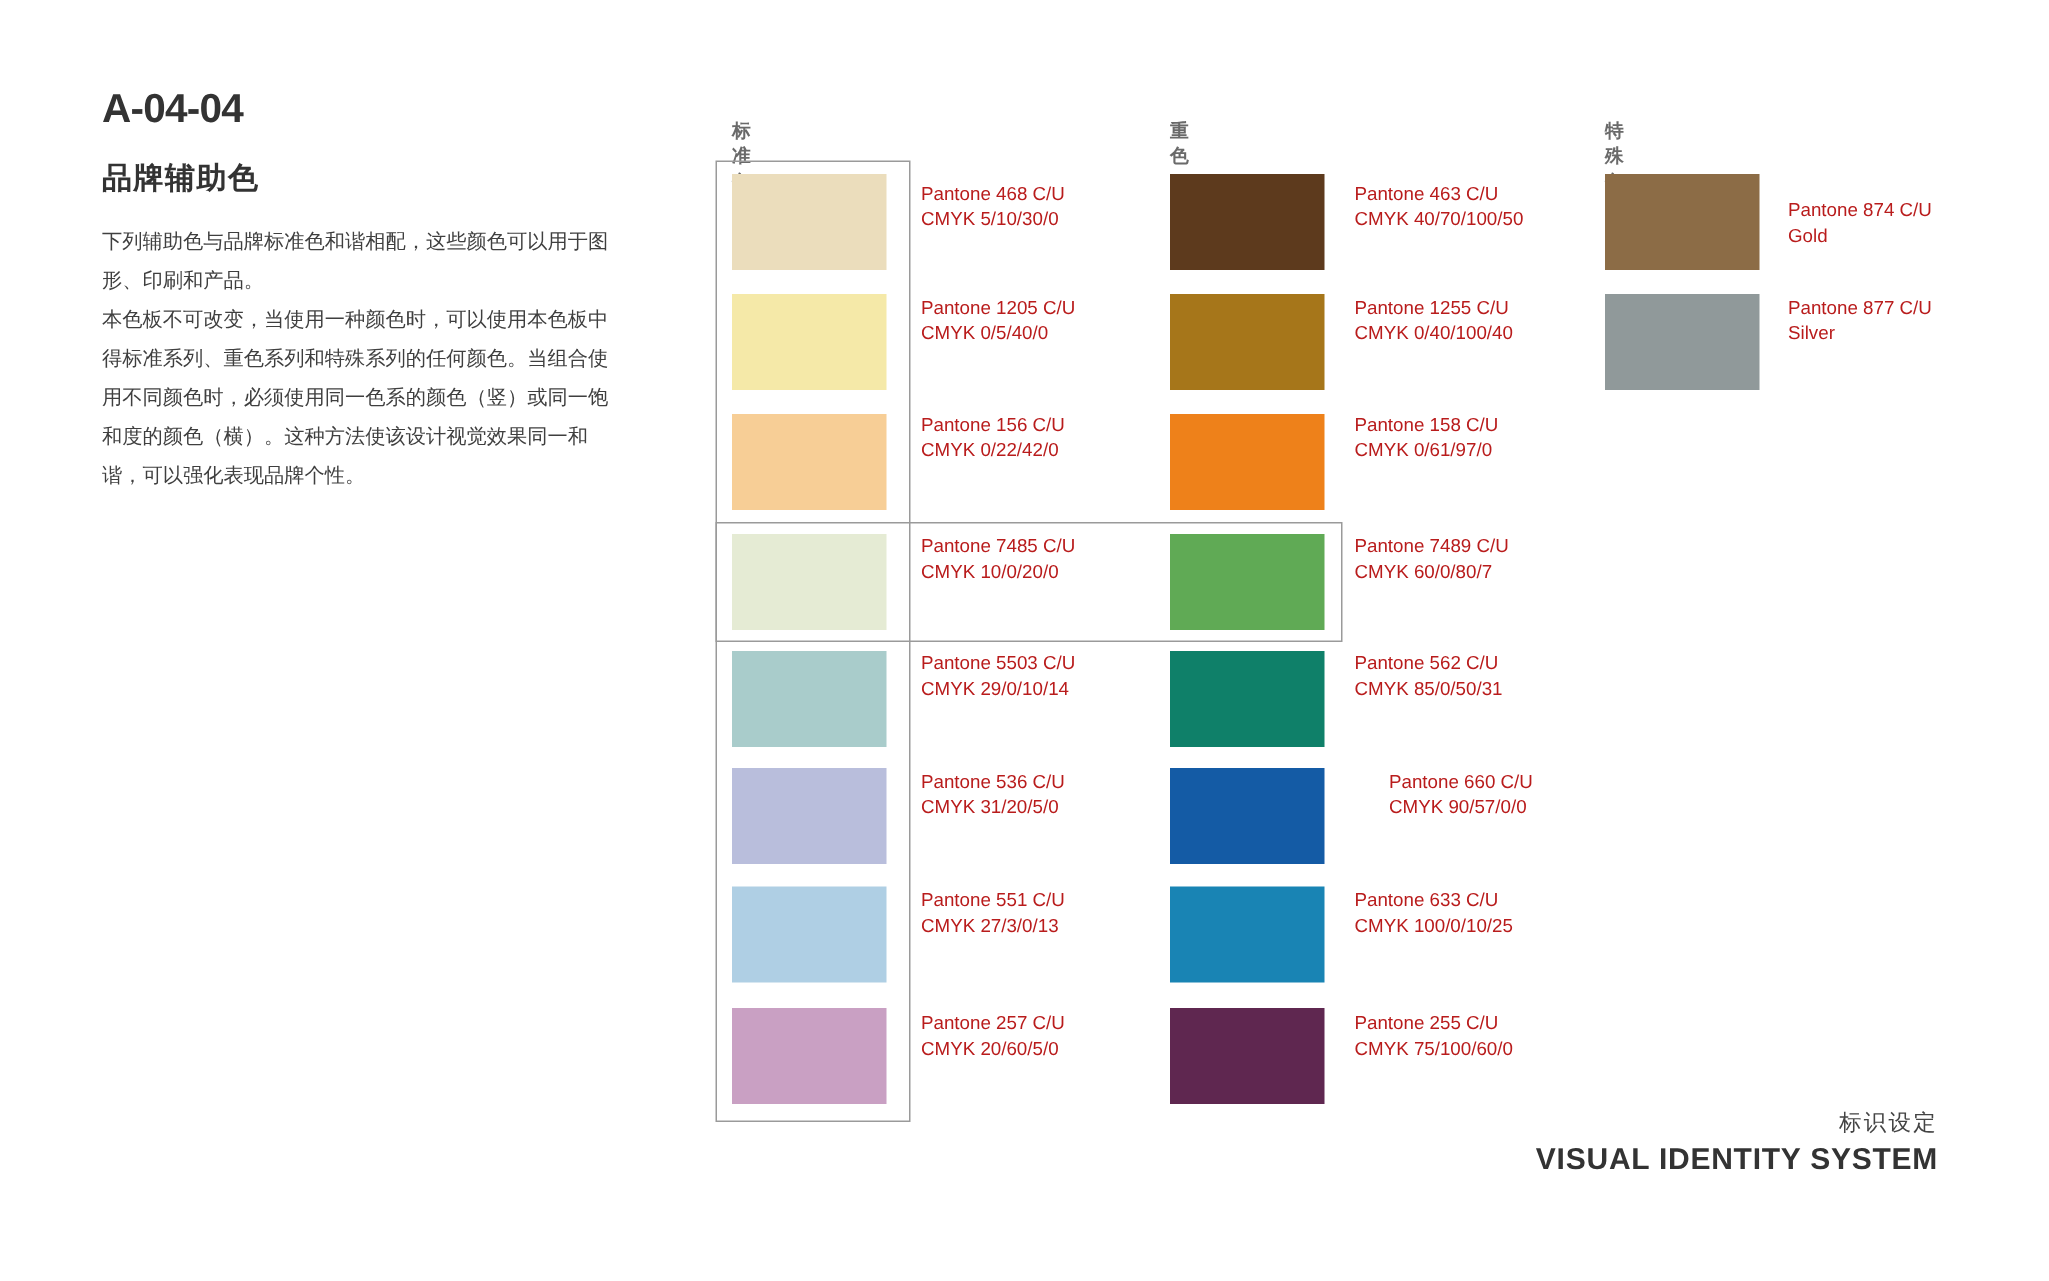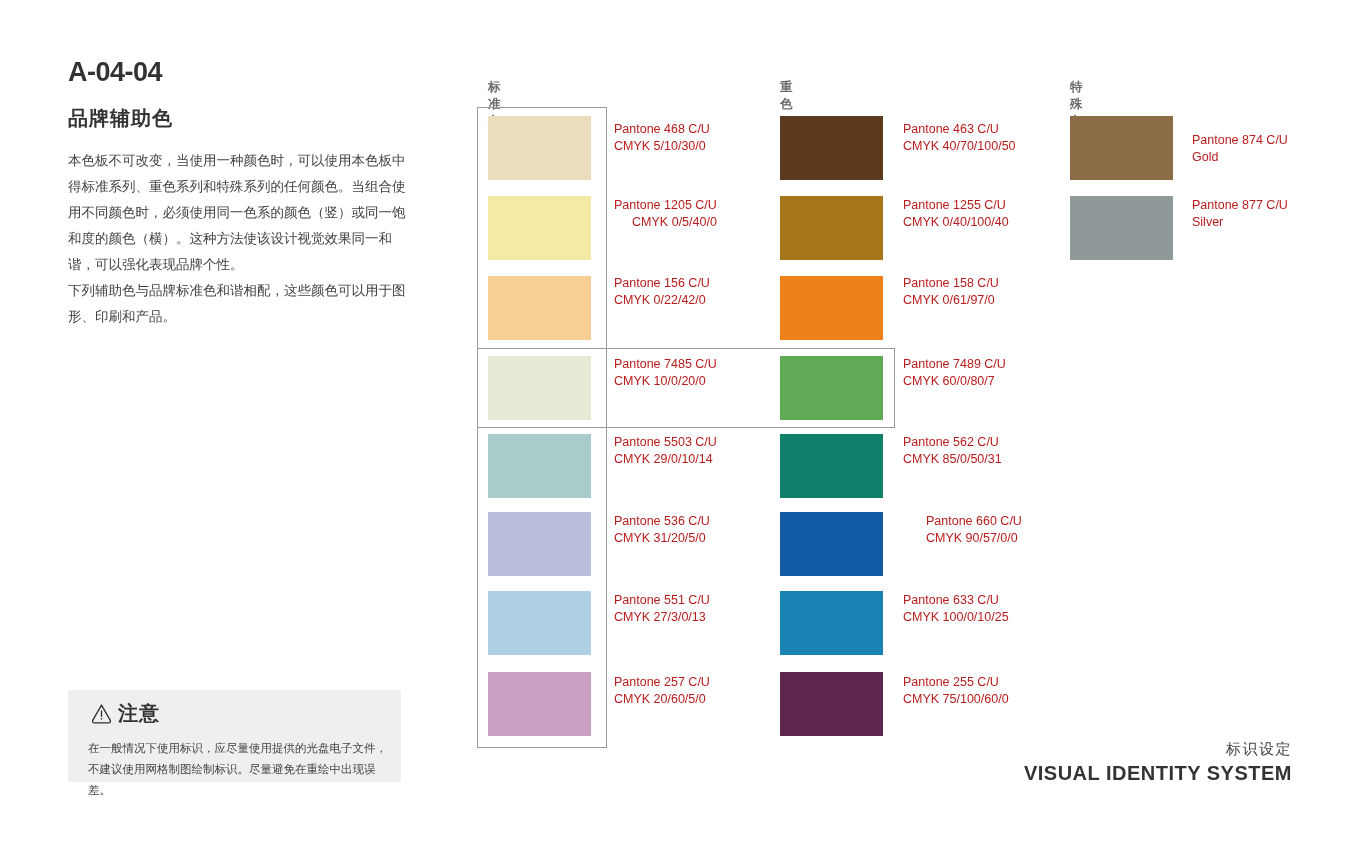--- a/index.html
+++ b/index.html
@@ -73,39 +73,24 @@
 </style>
 </head>
 <body>
 
 <div class="page">
 
   <div class="code">A-04-04</div>
   <div class="subtitle">品牌辅助色</div>
 
   <div class="intro">
+    <p>下列辅助色与品牌标准色和谐相配，这些颜色可以用于图形、印刷和产品。</p>
     <p>本色板不可改变，当使用一种颜色时，可以使用本色板中得标准系列、重色系列和特殊系列的任何颜色。当组合使用不同颜色时，必须使用同一色系的颜色（竖）或同一饱和度的颜色（横）。这种方法使该设计视觉效果同一和谐，可以强化表现品牌个性。</p>
-    <p>下列辅助色与品牌标准色和谐相配，这些颜色可以用于图形、印刷和产品。</p>
   </div>
 
-  <div class="notice">
-    <div class="notice-head">
-      <span>
-        <svg class="warn-icon" viewBox="0 0 24 24" fill="none" stroke="#333" stroke-width="1.4">
-          <path d="M12 3.2 L21.2 19.2 a1.9 1.9 0 0 1 -1.7 2.6 H4.5 a1.9 1.9 0 0 1 -1.7 -2.6 Z" stroke-linejoin="round"></path>
-          <line x1="12" y1="9.2" x2="12" y2="15" stroke-linecap="round"></line>
-          <circle cx="12" cy="17.6" r="0.85" fill="#333" stroke="none"></circle>
-        </svg>
-      </span>
-      <span class="notice-title">注意</span>
-    </div>
-    <div class="notice-body">
-      <p>在一般情况下使用标识，应尽量使用提供的光盘电子文件，不建议使用网格制图绘制标识。尽量避免在重绘中出现误差。</p>
-    </div>
-  </div>
 
   <div class="grid">
 
     <div class="col-head" style="left:488px;top:79px;">标准色</div>
     <div class="col-head" style="left:780px;top:79px;">重色</div>
     <div class="col-head" style="left:1070px;top:79px;">特殊色</div>
 
     <div class="frame frame-v"></div>
     <div class="frame frame-h"></div>
 
@@ -115,21 +100,21 @@
     <div class="swatch" style="left: 488px; top: 356px; background-color: rgb(229, 235, 212);"></div>
     <div class="swatch" style="left: 488px; top: 434px; background-color: rgb(169, 204, 203);"></div>
     <div class="swatch" style="left: 488px; top: 512px; background-color: rgb(185, 190, 220);"></div>
     <div class="swatch" style="left: 488px; top: 591px; background-color: rgb(175, 207, 228);"></div>
     <div class="swatch" style="left: 488px; top: 672px; background-color: rgb(201, 160, 195);"></div>
 
     <div class="lbl" style="left:614px;top:121px;">
       <span class="l1">Pantone  468 C/U</span>
       <span class="l2">CMYK  5/10/30/0</span>
     </div>
-    <div class="lbl" style="left:614px;top:197px;text-align:right;">
+    <div class="lbl" style="left:614px;top:197px;">
       <span class="l1">Pantone  1205 C/U</span>
       <span class="l2">CMYK  0/5/40/0</span>
     </div>
     <div class="lbl" style="left:614px;top:275px;">
       <span class="l1">Pantone  156 C/U</span>
       <span class="l2">CMYK  0/22/42/0</span>
     </div>
     <div class="lbl" style="left:614px;top:356px;">
       <span class="l1">Pantone  7485 C/U</span>
       <span class="l2">CMYK  10/0/20/0</span>

